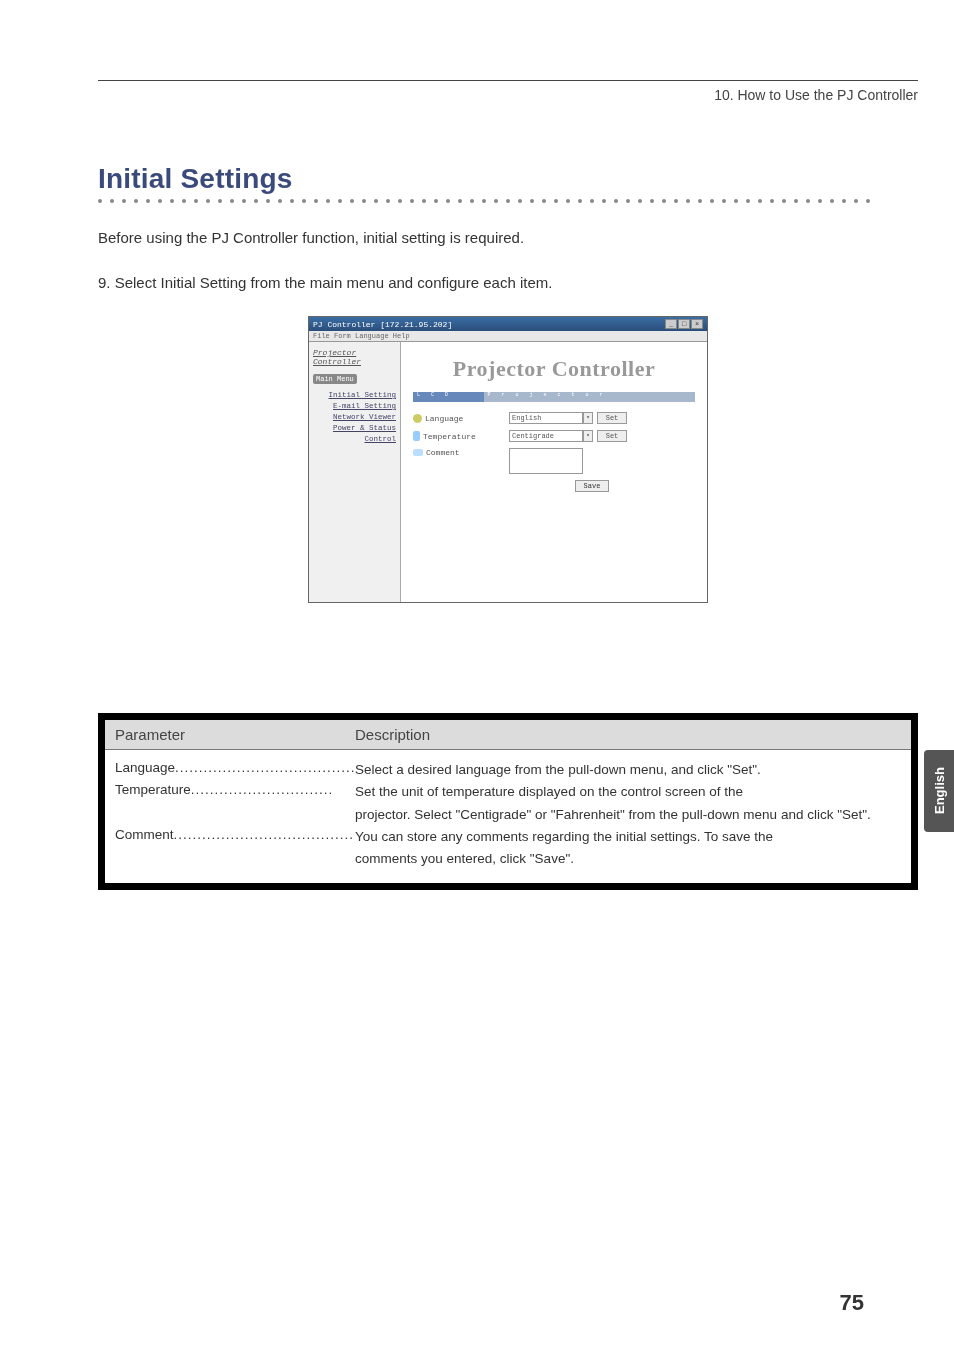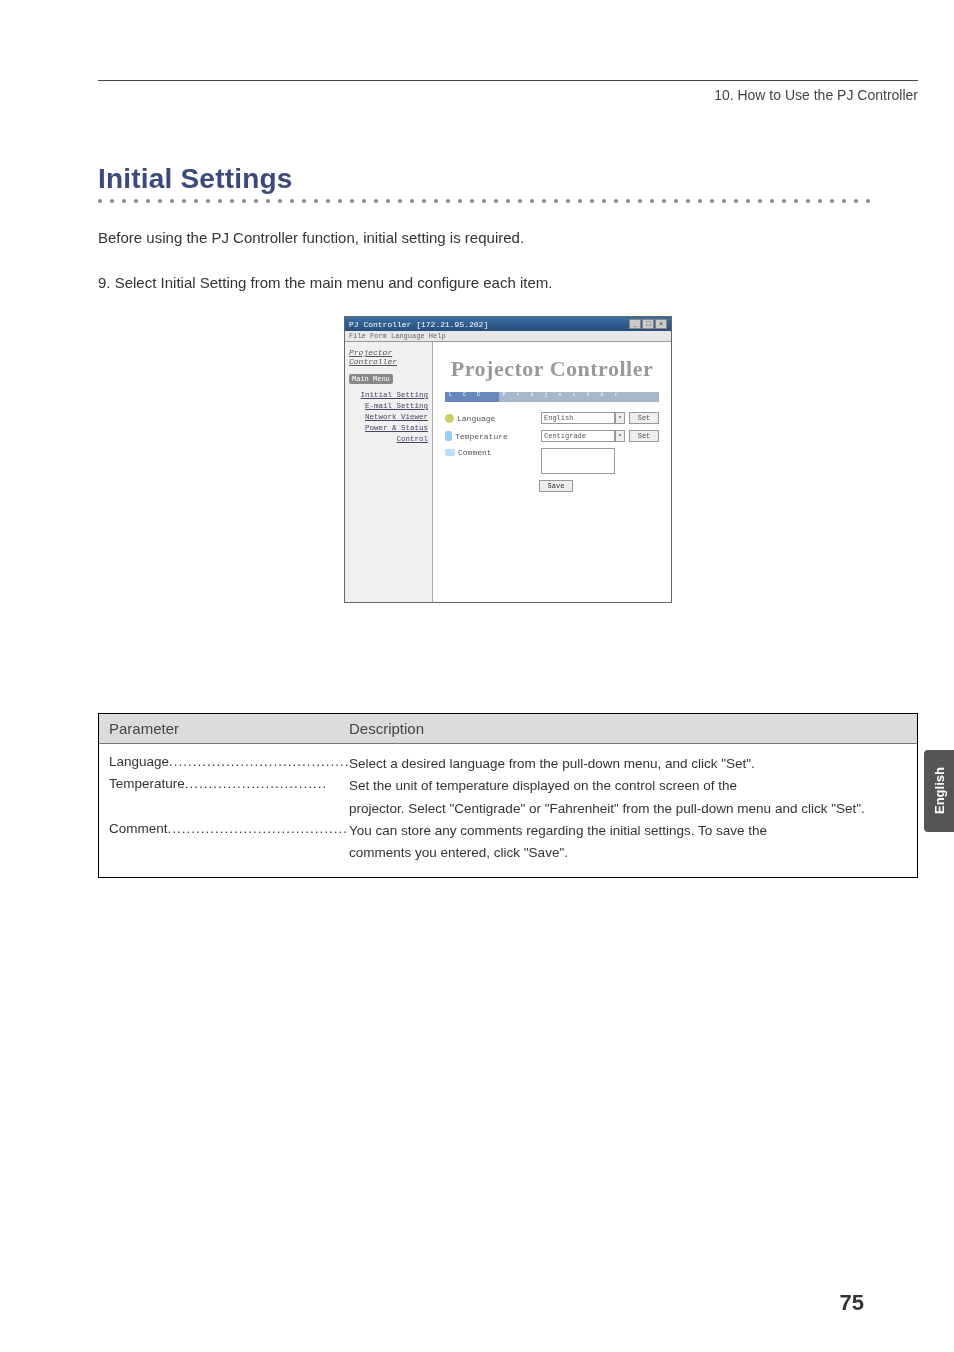--- a/index.html
+++ b/index.html
@@ -41,21 +41,21 @@
   .dotted span {
     width: 4px; height: 4px; border-radius: 50%; background: #888;
   }
   .body-text {
     font-size: 15px;
     color: #333;
     margin-bottom: 22px;
     line-height: 1.5;
   }
   .screenshot {
-    width: 328px;
+    width: 400px;
     margin: 10px auto 40px auto;
     border: 1px solid #666;
     font-family: 'Courier New', monospace;
     font-size: 8px;
     background: #fff;
   }
   .ss-titlebar {
     background: linear-gradient(#3a6ea5, #2a4d7a);
     color: #fff;
     padding: 2px 4px;
@@ -110,21 +110,21 @@
   .ss-row .ico3 { width:10px; height:7px; background:#bdf; display:inline-block; border-radius:2px;}
   .ss-input {
     width: 74px; height: 12px; border:1px solid #999; background:#fff; font-size:7px; padding:0 2px; line-height:10px;
   }
   .ss-textarea { width:74px; height:26px; border:1px solid #999; background:#fff;}
   .ss-dd { width:10px; height:12px; border:1px solid #999; background:#eee; font-size:6px; text-align:center; line-height:10px;}
   .ss-btn { width:30px; height:12px; border:1px solid #999; background:#eee; font-size:7px; text-align:center; line-height:10px; margin-left:4px;}
   .ss-save-row { display:flex; justify-content:flex-end; margin-top:2px; padding-right: 86px;}
 
   .param-table {
-    border: 1px solid #000000;
+    border: 7px solid #000000;
     margin-top: 110px;
   }
   .pt-head {
     background:#dcdcdc;
     display:flex;
     padding: 6px 10px;
     font-size: 15px;
     color:#444;
     border-bottom: 1px solid #777;
   }

